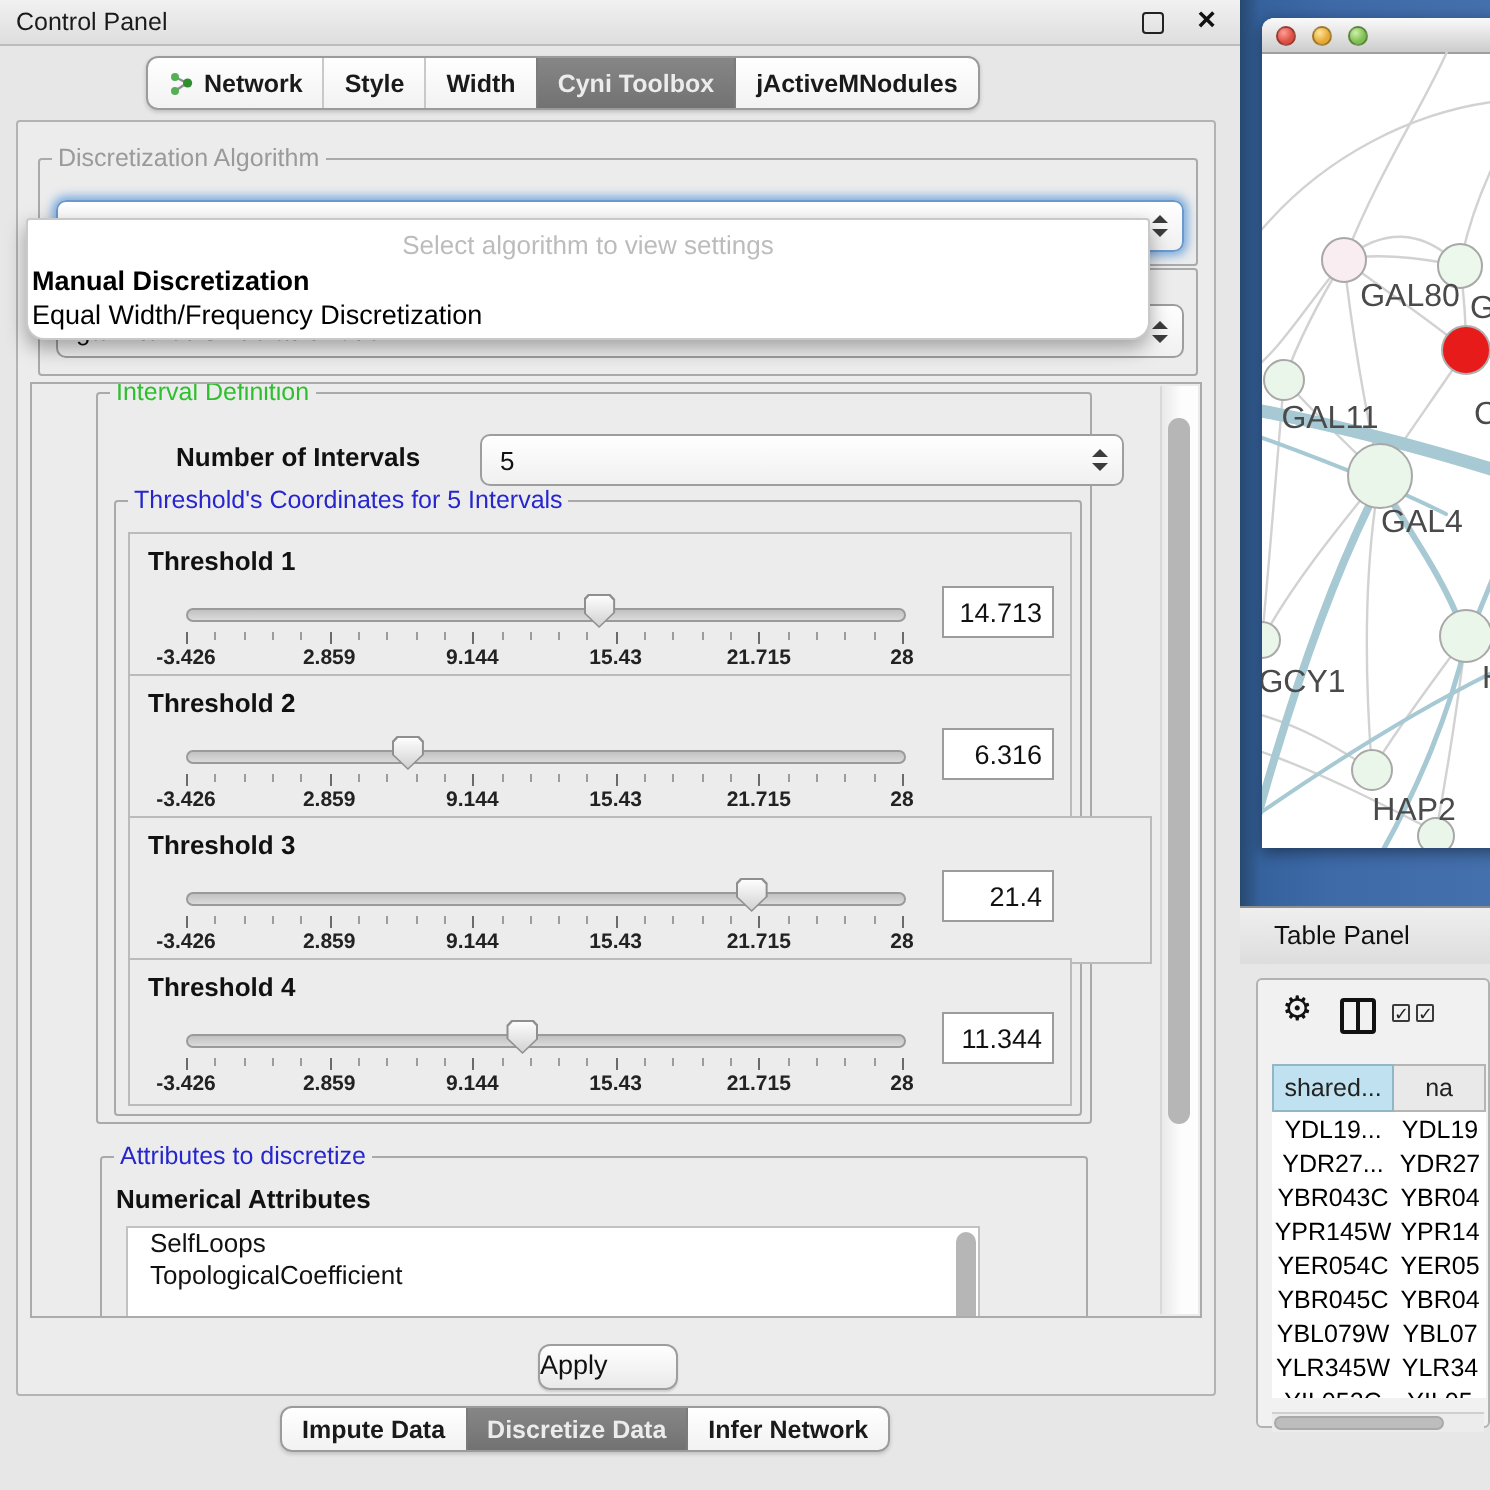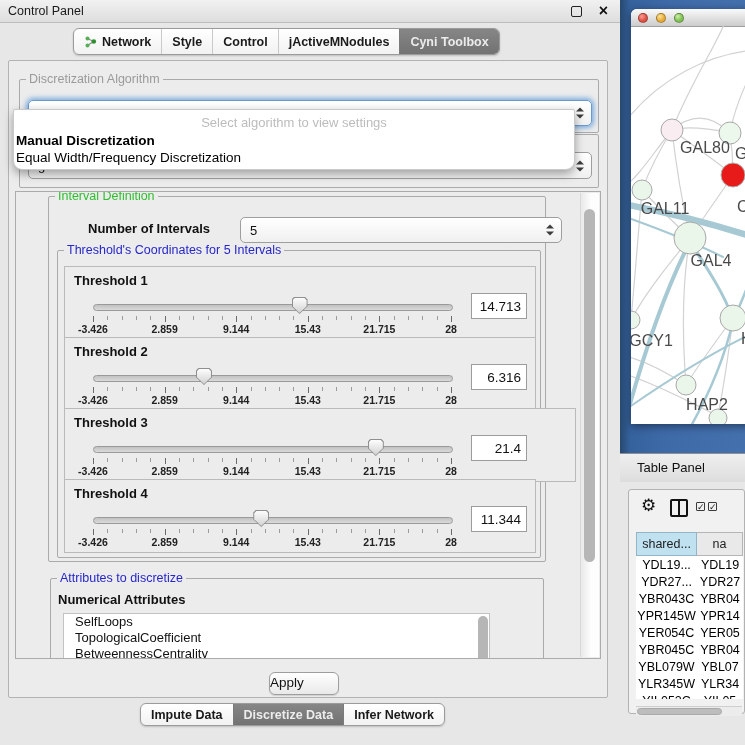--- a/index.html
+++ b/index.html
@@ -135,27 +135,27 @@
               <circle cx="3.5" cy="10.5" r="2" fill="#55b055"></circle>
               <circle cx="9.8" cy="6.5" r="2.3" fill="#2f8f2f"></circle>
             </svg>
           </span>
           <span>Network</span>
         </div>
         <div class="seg">
           <span>Style</span>
         </div>
         <div class="seg">
-          <span>Control</span>
+          <span>Width</span>
+        </div>
+        <div class="seg sel">
+          <span>Cyni Toolbox</span>
         </div>
         <div class="seg">
           <span>jActiveMNodules</span>
-        </div>
-        <div class="seg sel">
-          <span>Cyni Toolbox</span>
         </div>
       </div>
 
     <div class="content">
 
       <div class="group" style="left:10px;top:18px;width:578px;height:52px;">
         <span class="grouplabel g-gray">Discretization Algorithm</span>
         <div class="combo focused" style="left:8px;top:20px;width:562px;height:24px;">
           <span class="stepper">
               <i class="up"></i>
@@ -377,21 +377,20 @@
           </div>
         </div>
 
         <div class="group" style="left:34px;top:386px;width:492px;height:110px;">
           <span class="grouplabel g-blue">Attributes to discretize</span>
           <span class="attr-title" style="left:7px;top:13px;">Numerical Attributes</span>
           <div class="alist" id="attrList" style="left:12px;top:34px;width:425px;height:74px;">
 
           <div class="it">SelfLoops</div>
               <div class="it">TopologicalCoefficient</div>
-              <div class="it">BetweennessCentrality</div>
               <div class="lsb"></div>
             </div>
         </div>
 
         <div class="vsb">
           <div class="vthumb" style="top:16px;height:353px;"></div>
         </div>
       </div>
 
       <div class="applybtn">Apply</div>

